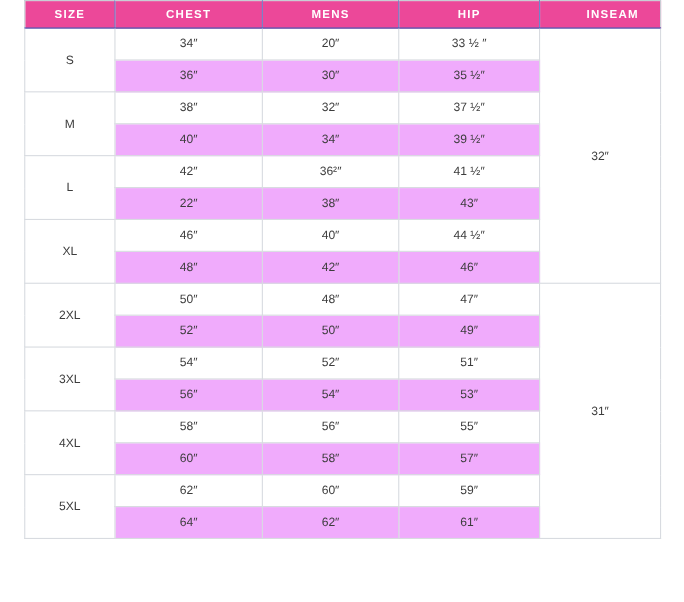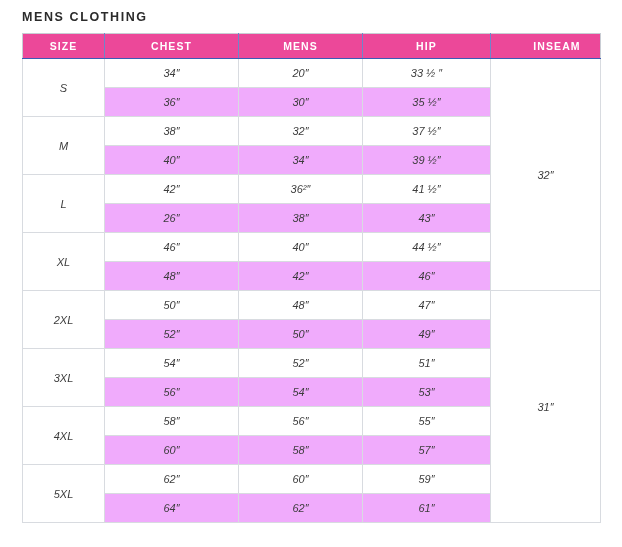--- a/index.html
+++ b/index.html
@@ -51,21 +51,20 @@
     border-right: none;
     padding-left: 24px;
   }
   table.size-chart td {
     text-align: center;
     font-size: 11px;
     color: #3c3c3c;
     border: 1px solid #d8dbe0;
     height: 26px;
     vertical-align: middle;
-    font-style: italic;
   }
   td.size-cell {
     font-size: 11px;
     color: #3c3c3c;
     background: #ffffff;
     border-right: 1px solid #d8dbe0;
   }
   td.alt {
     background: #f0abfc;
   }
@@ -77,21 +76,20 @@
   .col-chest { width: 134px; }
   .col-waist { width: 124px; }
   .col-hip { width: 128px; }
   .col-inseam { width: 110px; }
 </style>
 </head>
 <body>
 
 <div class="page">
 
-  <div class="title">MENS CLOTHING</div>
 
   <table class="size-chart">
     <colgroup>
       <col class="col-size">
       <col class="col-chest">
       <col class="col-waist">
       <col class="col-hip">
       <col class="col-inseam">
     </colgroup>
     <thead>
@@ -130,21 +128,21 @@
         <td class="alt">39 ½″</td>
       </tr>
 
       <tr>
         <td class="size-cell" rowspan="2">L</td>
         <td>42″</td>
         <td>36²″</td>
         <td>41 ½″</td>
       </tr>
       <tr>
-        <td class="alt">26″</td>
+        <td class="alt">22″</td>
         <td class="alt">38″</td>
         <td class="alt">43″</td>
       </tr>
 
       <tr>
         <td class="size-cell" rowspan="2">XL</td>
         <td>46″</td>
         <td>40″</td>
         <td>44 ½″</td>
       </tr>

